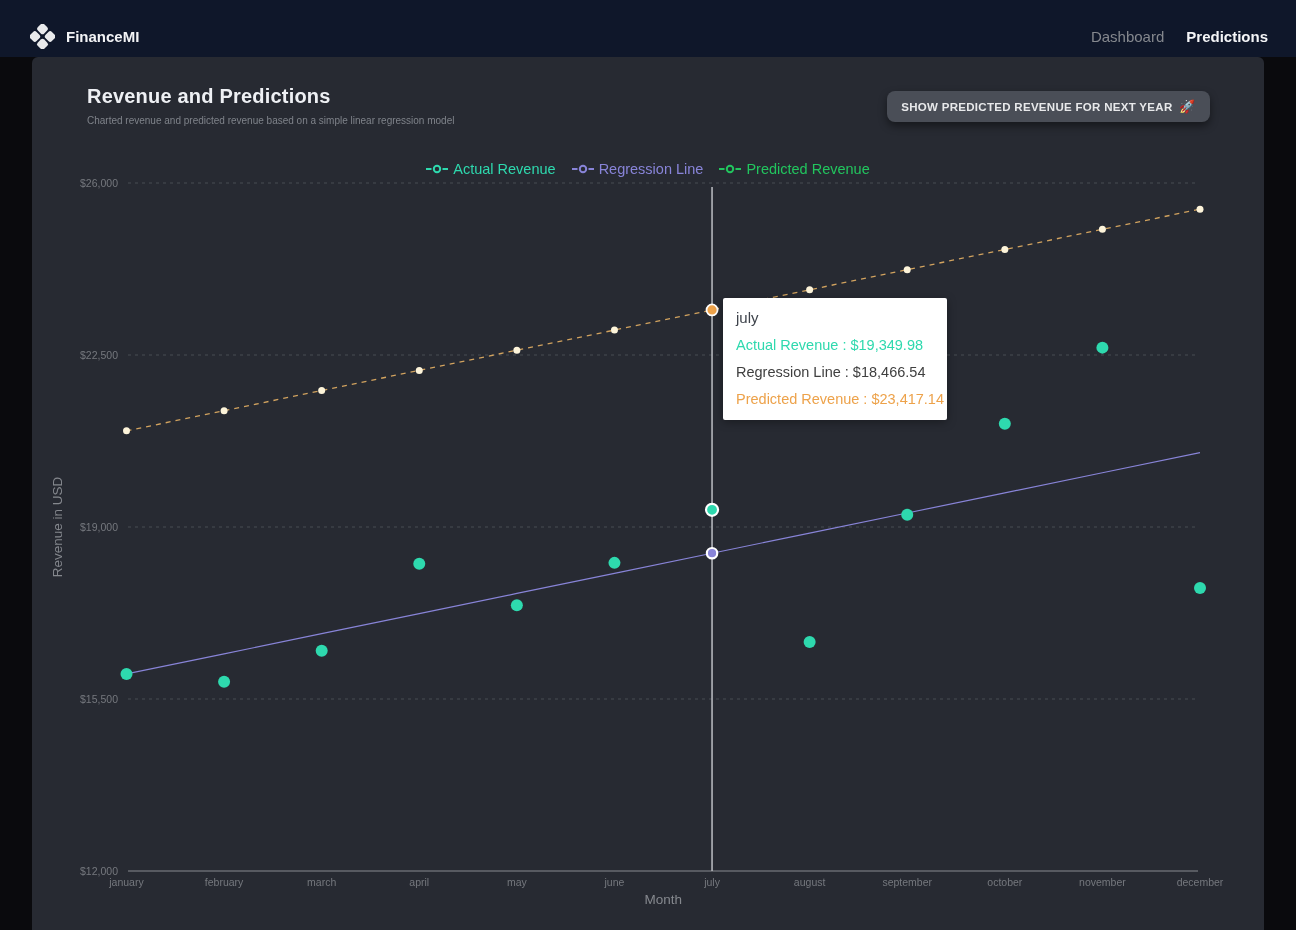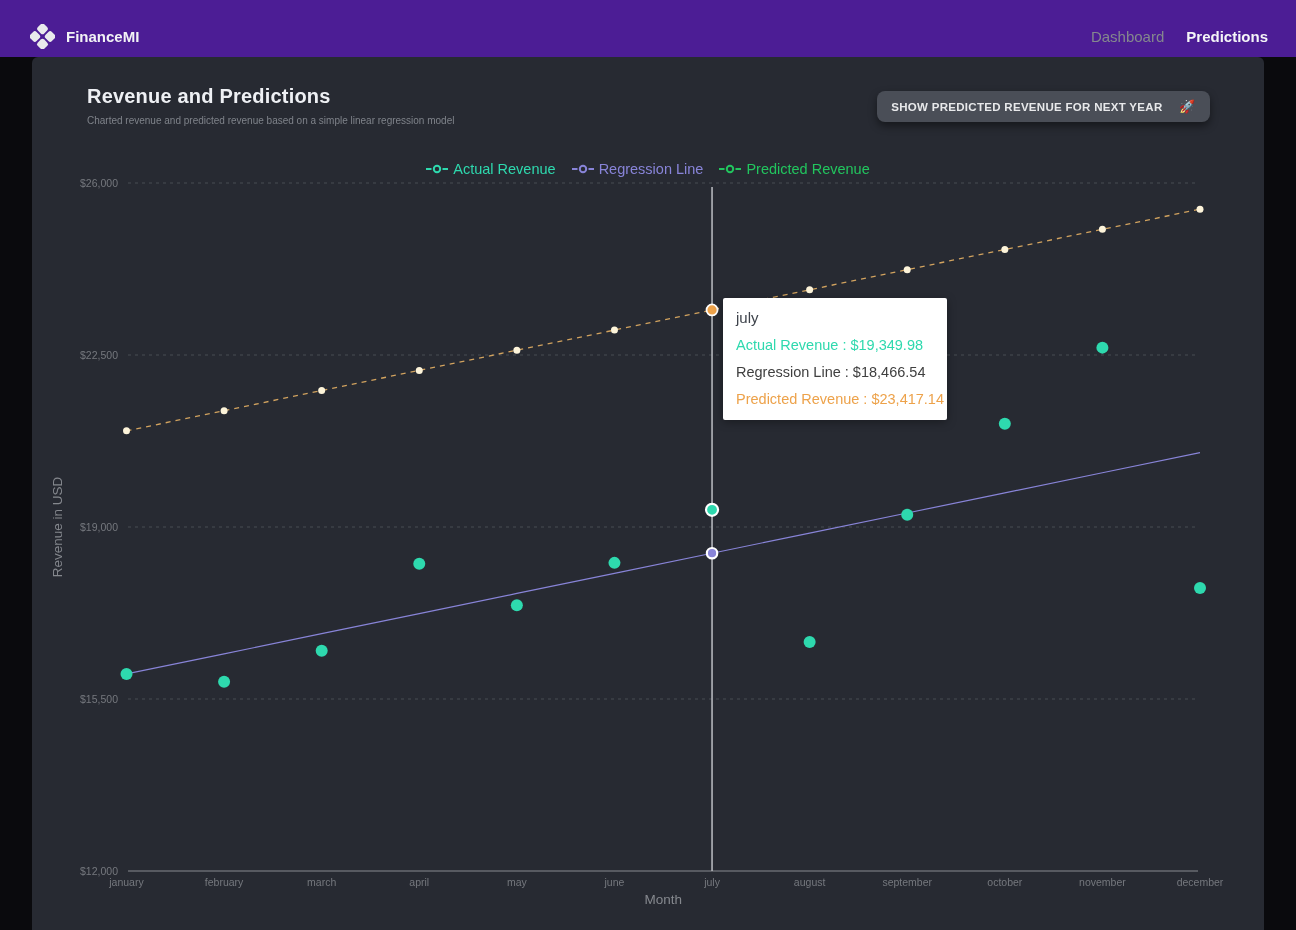--- a/index.html
+++ b/index.html
@@ -1,28 +1,28 @@
 <!DOCTYPE html>
 <html><head>
 <meta charset="utf-8">
 <style>
   *{margin:0;padding:0;box-sizing:border-box;}
   html,body{width:1296px;height:930px;background:#0a0a0d;font-family:"Liberation Sans",sans-serif;overflow:hidden;position:relative;}
-  .nav{position:absolute;left:0;top:0;width:1296px;height:57px;background:#4c1d95;display:flex;align-items:center;justify-content:space-between;padding:16px 28px 0 30px;}
+  .nav{position:absolute;left:0;top:0;width:1296px;height:57px;background:#0f172a;display:flex;align-items:center;justify-content:space-between;padding:16px 28px 0 30px;}
   .brand{display:flex;align-items:center;gap:11px;cursor:pointer;}
   .brand-icon{width:25px;height:25px;display:block;}
   .brand-name{color:#f2f3f5;font-size:15px;font-weight:700;}
   .nav-links{display:flex;align-items:center;gap:22px;}
   .nav-link{color:#85888e;font-size:15px;cursor:pointer;text-decoration:none;}
   .nav-link.active{color:#f4f5f7;font-weight:700;}
   .card{position:absolute;left:32px;top:57px;width:1232px;height:909px;background:#272a32;border-radius:6px;}
   .card-head{display:flex;justify-content:space-between;align-items:flex-start;padding:28px 54px 0 55px;}
   .title{color:#eef0f4;font-size:20px;font-weight:700;letter-spacing:.2px;}
   .subtitle{color:#7f838a;font-size:10px;margin-top:7px;}
-  .predict-btn{display:flex;align-items:center;gap:17px;background:#4a4e57;border:none;border-radius:8px;height:31px;padding:0 14px;margin-top:6px;color:#e8e9eb;font-family:inherit;font-size:11.5px;font-weight:700;letter-spacing:.3px;cursor:pointer;box-shadow:0 4px 9px rgba(0,0,0,.45);}
+  .predict-btn{display:flex;align-items:center;gap:7px;background:#4a4e57;border:none;border-radius:8px;height:31px;padding:0 14px;margin-top:6px;color:#e8e9eb;font-family:inherit;font-size:11.5px;font-weight:700;letter-spacing:.3px;cursor:pointer;box-shadow:0 4px 9px rgba(0,0,0,.45);}
   .rocket{font-size:13px;line-height:1;}
   .legend{position:absolute;left:0;top:104px;width:100%;display:flex;justify-content:center;align-items:center;gap:16px;}
   .legend-item{display:flex;align-items:center;gap:5px;font-size:14.5px;cursor:pointer;text-align:center;}
   .legend-icon{display:block;}
   .chart{position:absolute;left:0;top:0;width:1232px;height:865px;}
   .tick{fill:#75787e;font-size:10.5px;}
   .axis-title{fill:#85888e;font-size:13.5px;}
   .tooltip{position:absolute;left:691px;top:241px;width:224px;background:#ffffff;border-radius:2px;padding:11px 13px 13px;box-shadow:0 2px 10px rgba(0,0,0,.35);}
   .tt-title{color:#3e434b;font-size:15px;}
   .tt-row{font-size:14.5px;margin-top:11px;white-space:nowrap;}

